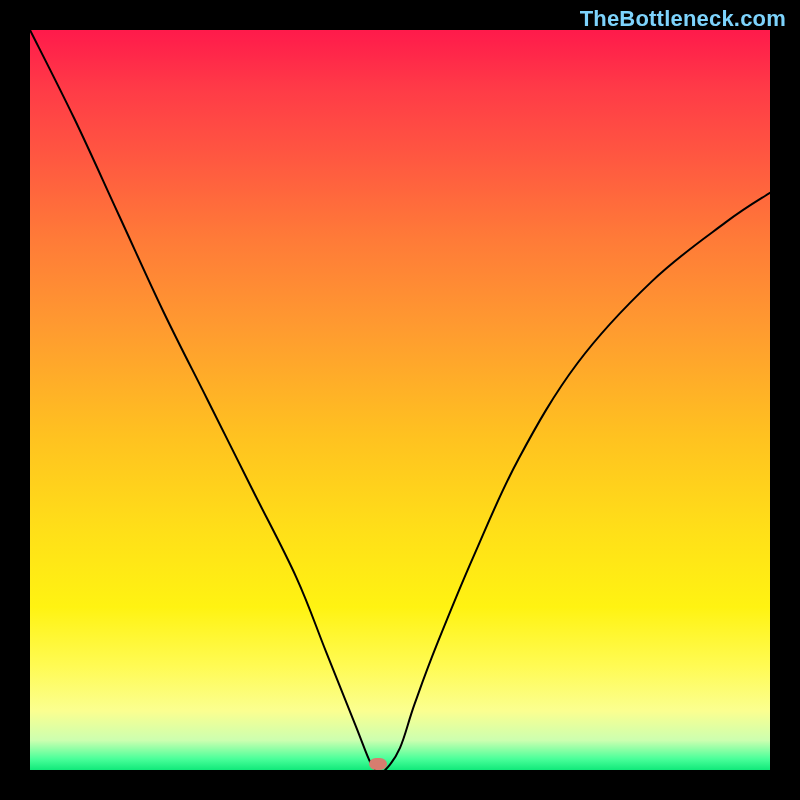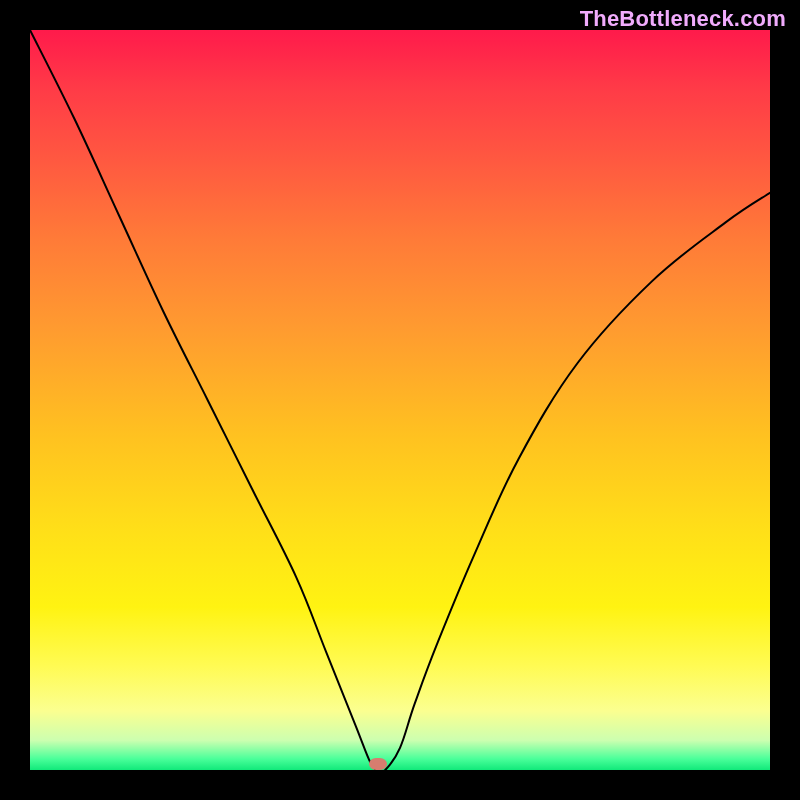--- a/index.html
+++ b/index.html
@@ -46,21 +46,21 @@
     border-radius: 50% / 60%;
     background: #d67d6f;
   }
   .watermark {
     position: absolute;
     top: 6px;
     right: 14px;
     font-family: Arial, Helvetica, sans-serif;
     font-size: 22px;
     font-weight: 600;
-    color: #f0abfc;
+    color: #7dd3fc;
     letter-spacing: 0.2px;
   }
   svg.curve {
     position: absolute;
     left: 0;
     top: 0;
     width: 740px;
     height: 740px;
   }
   path.curve-path {

